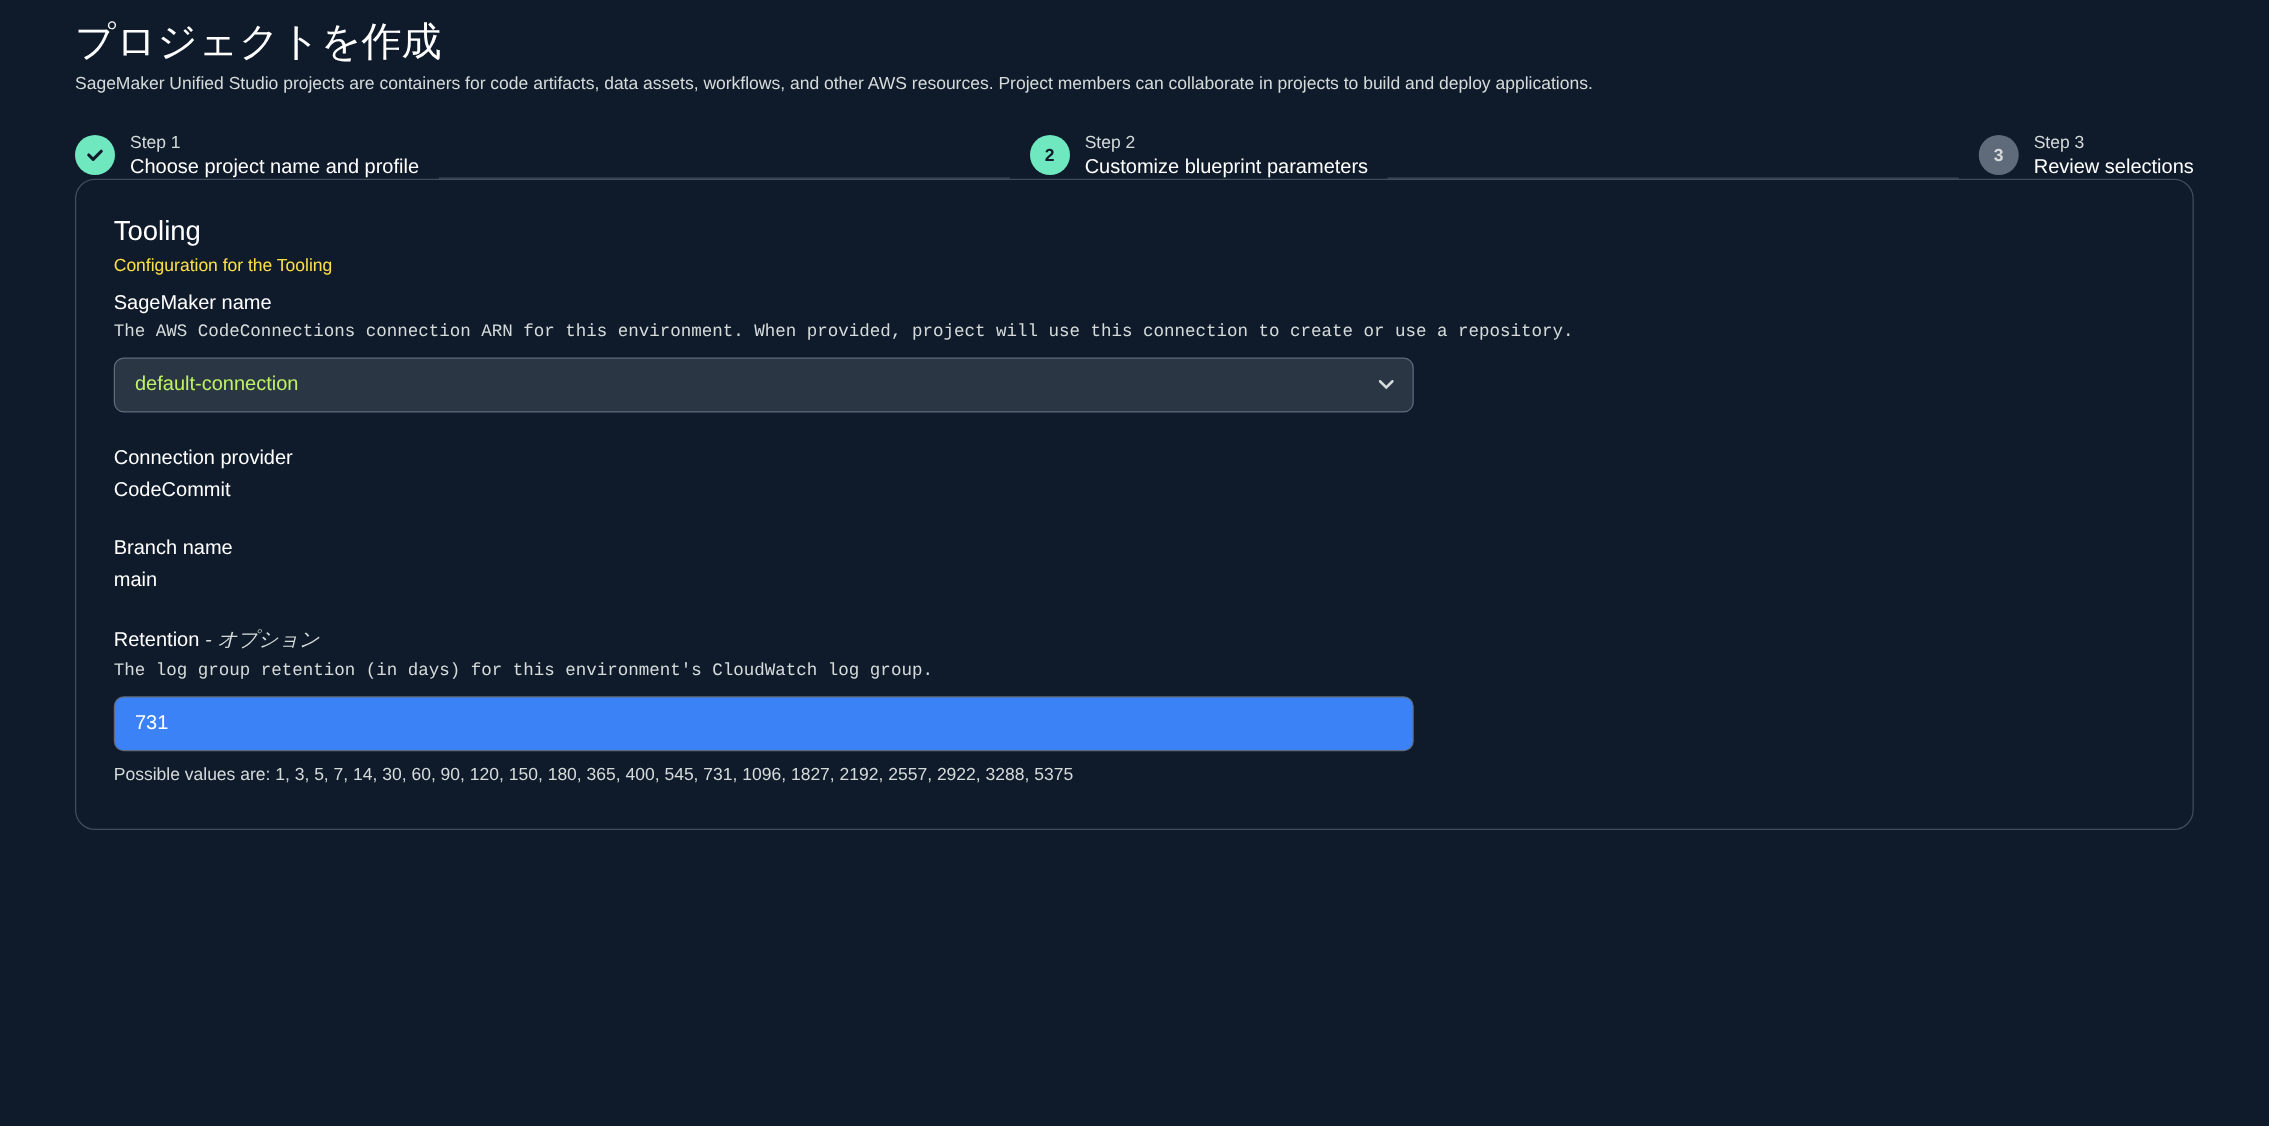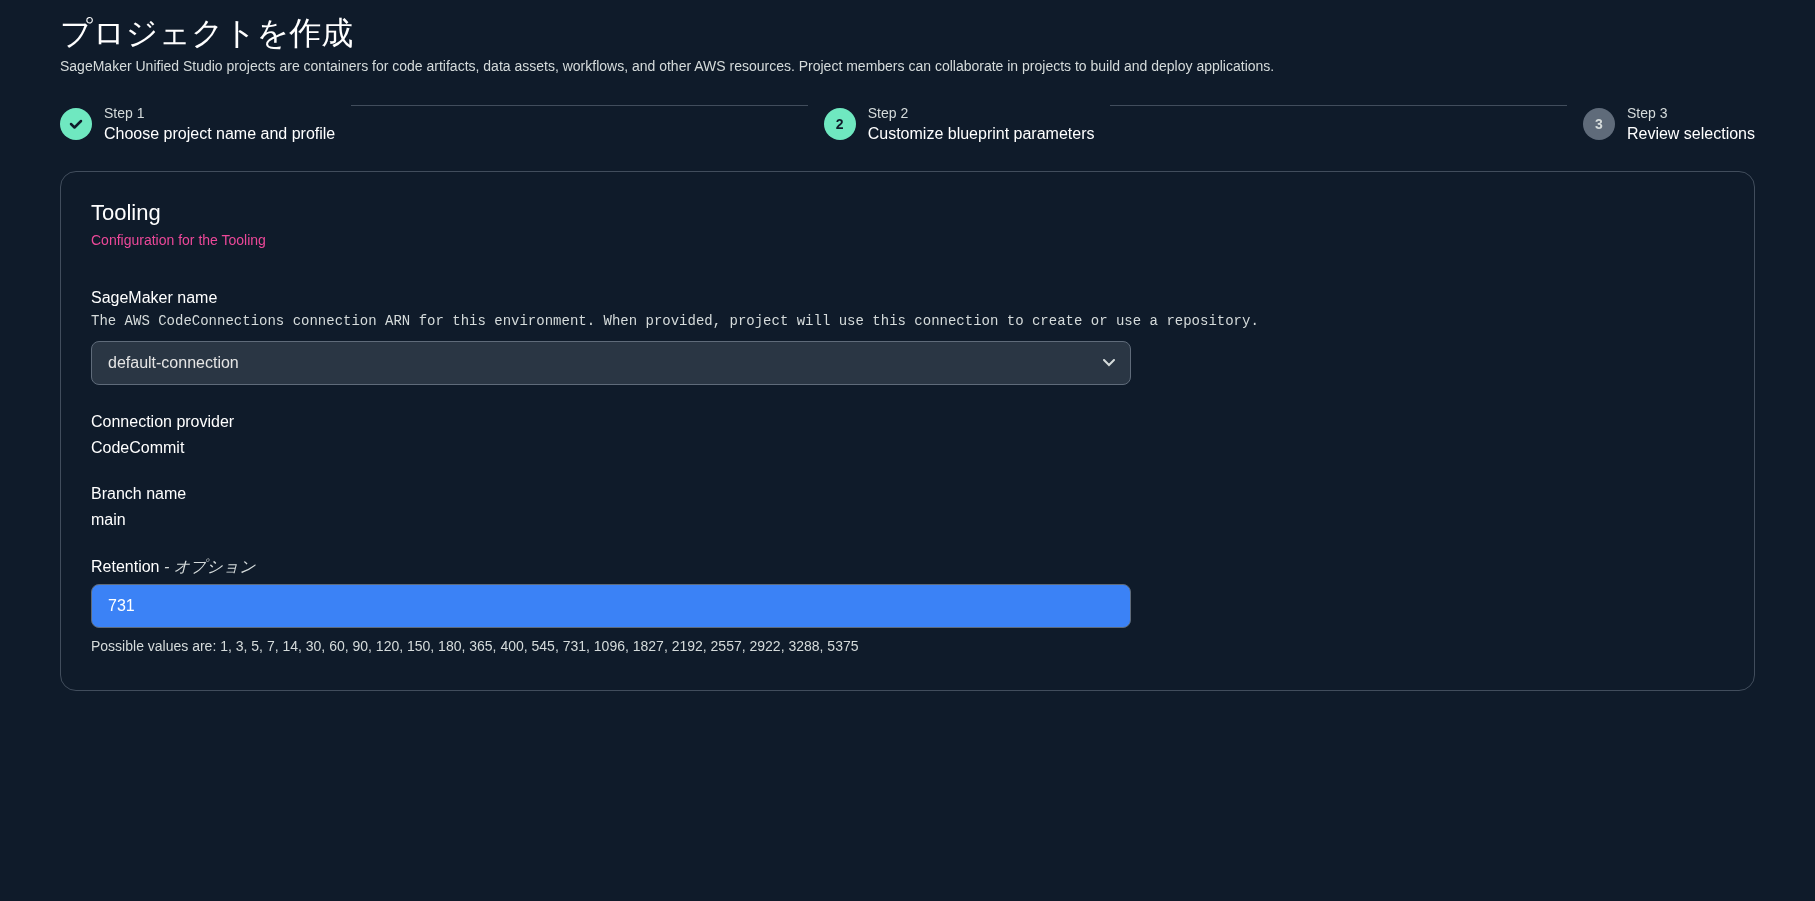--- a/index.html
+++ b/index.html
@@ -21,22 +21,21 @@
       padding-top: 12px;
     }
     .page-description {
       font-size: 14px;
       color: #d5dbdb;
       margin-bottom: 28px;
       line-height: 1.5;
     }
     .stepper {
       display: flex;
-      align-items: flex-start;
-      margin-bottom: 28px;
+      align-items: flex-end;
       gap: 0;
     }
     .step {
       display: flex;
       align-items: center;
       gap: 12px;
     }
     .step-circle {
       width: 32px;
       height: 32px;
@@ -90,22 +89,22 @@
       padding: 28px 30px 36px 30px;
     }
     .section-title {
       font-size: 22px;
       font-weight: 400;
       color: #ffffff;
       margin-bottom: 6px;
     }
     .section-description {
       font-size: 14px;
-      color: #ec4899;
-      margin-bottom: 41px;
+      color: #fde047;
+      margin-bottom: 14px;
     }
     .form-field {
       margin-bottom: 28px;
     }
     .field-label {
       font-size: 16px;
       color: #ffffff;
       margin-bottom: 6px;
     }
     .field-description {
@@ -128,21 +127,21 @@
       position: relative;
       max-width: 1040px;
     }
     .select {
       width: 100%;
       background-color: #2a3644;
       border: 1px solid #5f6b7a;
       border-radius: 8px;
       padding: 12px 32px 12px 16px;
       font-size: 16px;
-      color: #e5e5e5;
+      color: #bef264;
       appearance: none;
       cursor: pointer;
     }
     .select-caret {
       position: absolute;
       right: 16px;
       top: 50%;
       transform: translateY(-50%);
       pointer-events: none;
     }
@@ -219,16 +218,17 @@
 
   <div class="form-field">
     <div class="field-label">Branch name</div>
     <div class="field-value">main</div>
   </div>
 
   <div class="form-field" style="margin-bottom:0;">
     <div class="field-label">
       <span>Retention</span><span class="optional-tag"> - オプション</span>
     </div>
+    <div class="field-description">The log group retention (in days) for this environment's CloudWatch log group.</div>
     <input type="text" class="text-input" value="731" style="">
     <div class="field-helper">Possible values are: 1, 3, 5, 7, 14, 30, 60, 90, 120, 150, 180, 365, 400, 545, 731, 1096, 1827, 2192, 2557, 2922, 3288, 5375</div>
   </div>
 </div>
 
 </body></html>

